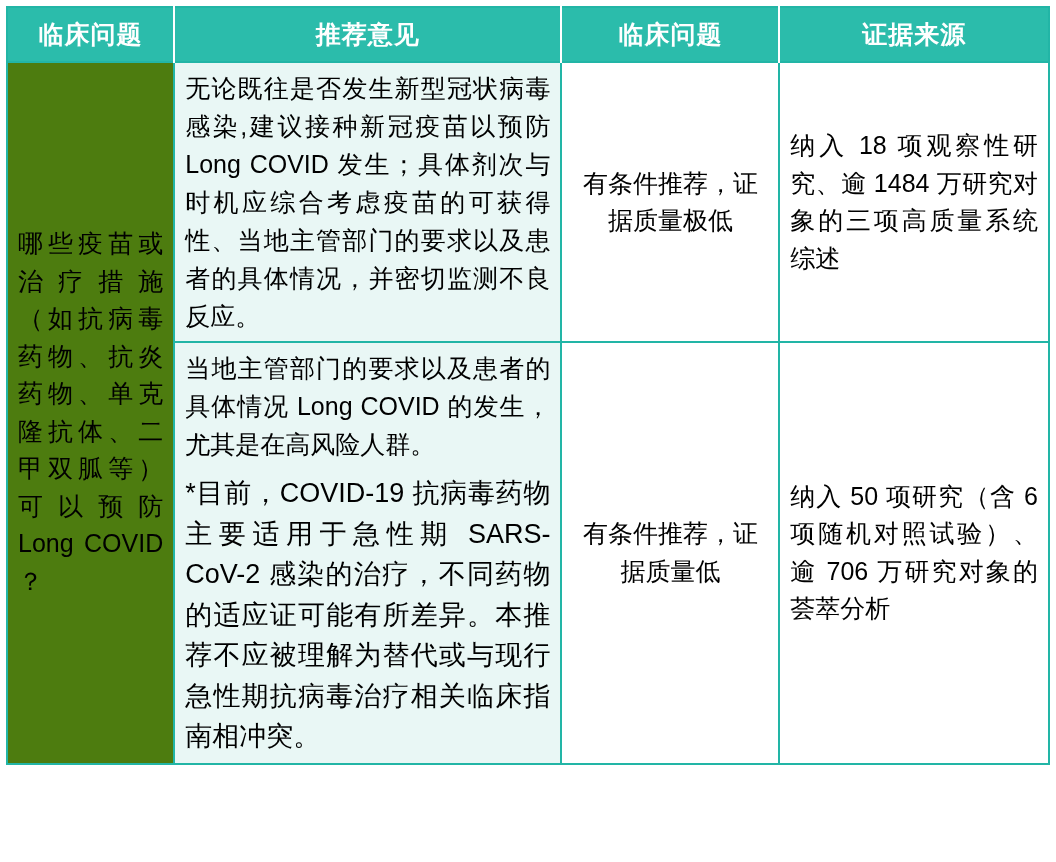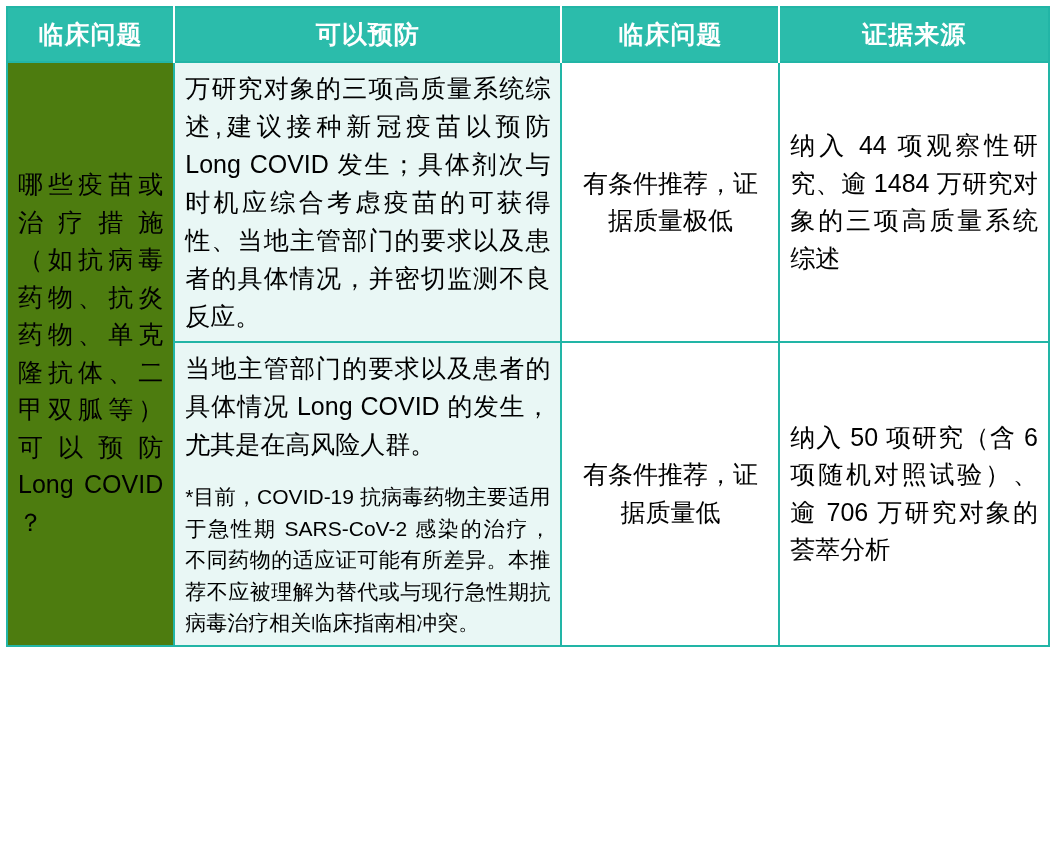--- a/index.html
+++ b/index.html
@@ -81,54 +81,54 @@
   }
   .rec-main {
     display: block;
     font-size: 25px;
     line-height: 1.52;
     text-align: justify;
     text-justify: inter-ideograph;
   }
   .rec-note {
     display: block;
-    font-size: 21px;
+    font-size: 27px;
     line-height: 1.5;
-    margin-top: 18px;
+    margin-top: 10px;
     text-align: justify;
     text-justify: inter-ideograph;
   }
 </style>
 </head>
 <body>
 
 <div class="table-wrap">
   <table class="guideline-table">
     <colgroup>
       <col class="col-q">
       <col class="col-r">
       <col class="col-l">
       <col class="col-s">
     </colgroup>
     <thead>
       <tr>
         <th>临床问题</th>
-        <th>可以预防</th>
+        <th>推荐意见</th>
         <th>临床问题</th>
         <th>证据来源</th>
       </tr>
     </thead>
     <tbody>
       <tr>
         <td class="cell-question" rowspan="2">哪些疫苗或治疗措施（如抗病毒药物、抗炎药物、单克隆抗体、二甲双胍等）可以预防 Long COVID ？</td>
         <td class="cell-rec">
-          <span class="rec-main">万研究对象的三项高质量系统综述,建议接种新冠疫苗以预防 Long COVID 发生；具体剂次与时机应综合考虑疫苗的可获得性、当地主管部门的要求以及患者的具体情况，并密切监测不良反应。</span>
+          <span class="rec-main">无论既往是否发生新型冠状病毒感染,建议接种新冠疫苗以预防 Long COVID 发生；具体剂次与时机应综合考虑疫苗的可获得性、当地主管部门的要求以及患者的具体情况，并密切监测不良反应。</span>
         </td>
         <td class="cell-level">有条件推荐，证据质量极低</td>
-        <td class="cell-source">纳入 44 项观察性研究、逾 1484 万研究对象的三项高质量系统综述</td>
+        <td class="cell-source">纳入 18 项观察性研究、逾 1484 万研究对象的三项高质量系统综述</td>
       </tr>
       <tr>
         <td class="cell-rec">
           <span class="rec-main">当地主管部门的要求以及患者的具体情况 Long COVID 的发生，尤其是在高风险人群。</span>
           <span class="rec-note">*目前，COVID-19 抗病毒药物主要适用于急性期 SARS-CoV-2 感染的治疗，不同药物的适应证可能有所差异。本推荐不应被理解为替代或与现行急性期抗病毒治疗相关临床指南相冲突。</span>
         </td>
         <td class="cell-level">有条件推荐，证据质量低</td>
         <td class="cell-source">纳入 50 项研究（含 6 项随机对照试验）、逾 706 万研究对象的荟萃分析</td>
       </tr>
     </tbody>

